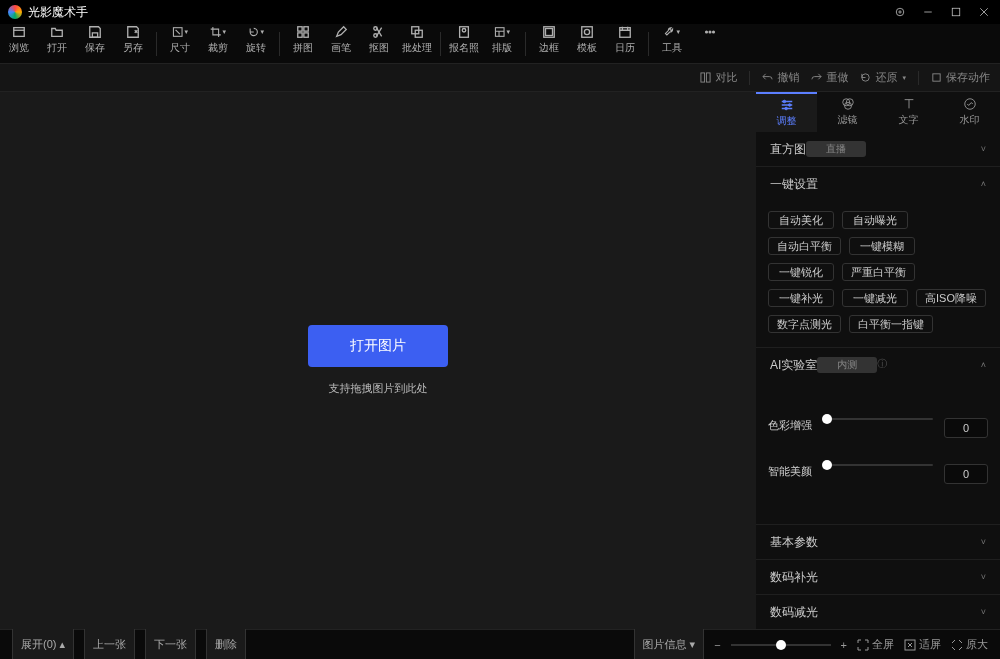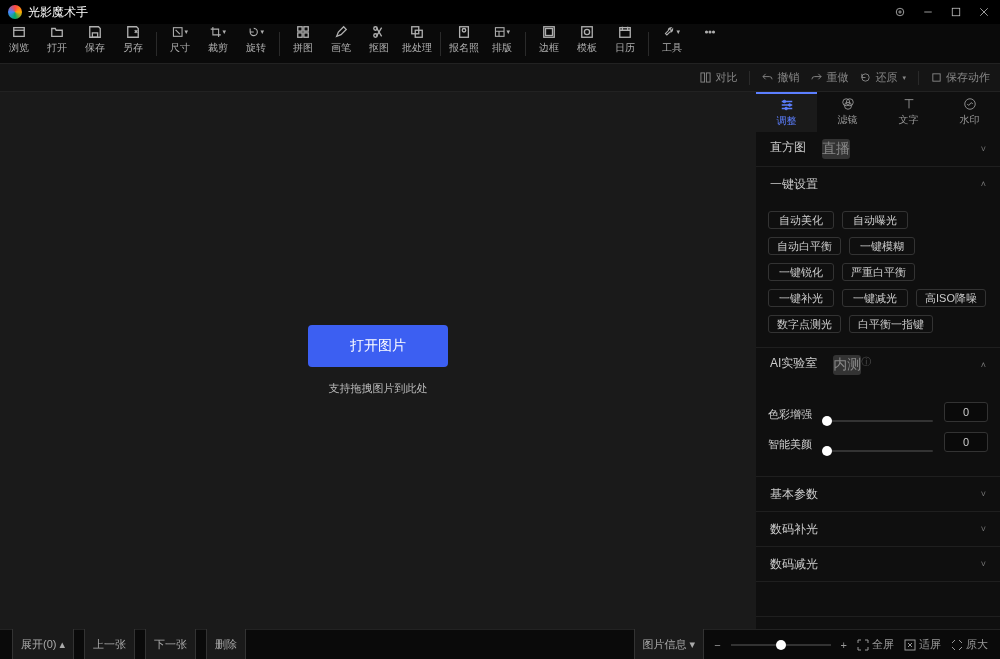--- a/index.html
+++ b/index.html
@@ -45,26 +45,26 @@
 
 .rightpanel { width: 244px; background: #0f0f0f; display: flex; flex-direction: column; }
 .rtabs { height: 40px; display: flex; }
 .rtab { flex: 1; display: flex; flex-direction: column; align-items: center; justify-content: center; gap: 2px; cursor: pointer; color: #999; font-size: 10px; }
 .rtab.active { background: #1a1a1a; color: #5c7fff; border-top: 2px solid #5c7fff; }
 .rtab svg { width: 14px; height: 14px; stroke: currentColor; fill: none; }
 .rpanel-body { flex: 1; overflow-y: auto; }
 .rpanel-body::-webkit-scrollbar { width: 0; }
 .section { border-bottom: 1px solid #1f1f1f; }
 .section-header { height: 34px; display: flex; align-items: center; justify-content: space-between; padding: 0 14px; cursor: pointer; color: #ccc; font-size: 12px; }
-.section-header .badge { font-size: 14px; background: #333; color: #888; padding: 1px 0; border-radius: 3px; margin-left: 16px; }
+.section-header .badge { font-size: 10px; background: #333; color: #888; padding: 1px 20px; border-radius: 3px; margin-left: 0; }
 .chev { font-size: 9px; color: #777; }
 .section-body { padding: 10px 12px 14px; }
 .preset-grid { display: flex; flex-wrap: wrap; gap: 8px; }
 .preset-btn { min-width: 66px; height: 18px; border: 1px solid #333; background: transparent; color: #ccc; font-size: 11px; border-radius: 3px; cursor: pointer; padding: 0 8px; }
-.slider-row { display: flex; align-items: flex-end; gap: 11px; margin: 10px 0; }
+.slider-row { display: flex; align-items: flex-start; gap: 11px; margin: 26px 0; }
 .slider-label { width: 48px; font-size: 11px; color: #ccc; }
 .slider-track { flex: 1; height: 2px; background: #333; position: relative; border-radius: 2px; }
 .slider-thumb { position: absolute; left: 0; top: 50%; width: 10px; height: 10px; background: #fff; border-radius: 50%; transform: translate(-50%, -50%); cursor: pointer; }
 .slider-val { width: 44px; height: 20px; border: 1px solid #333; background: #0a0a0a; color: #ccc; text-align: center; font-size: 11px; border-radius: 3px; display: flex; align-items: center; justify-content: center; }
 
 
 .bottombar { height: 30px; background: #0a0a0a; display: flex; align-items: center; padding: 0 12px; gap: 10px; border-top: 1px solid #222; color: #999; font-size: 11px; }
 .bb-btn { padding: 15px 8px; border: 1px solid #333; background: #1a1a1a; border-radius: 3px; cursor: pointer; font-size: 11px; color: #aaa; }
 .bb-spacer { flex: 1; }
 .zoom-track { width: 100px; height: 2px; background: #333; position: relative; }

